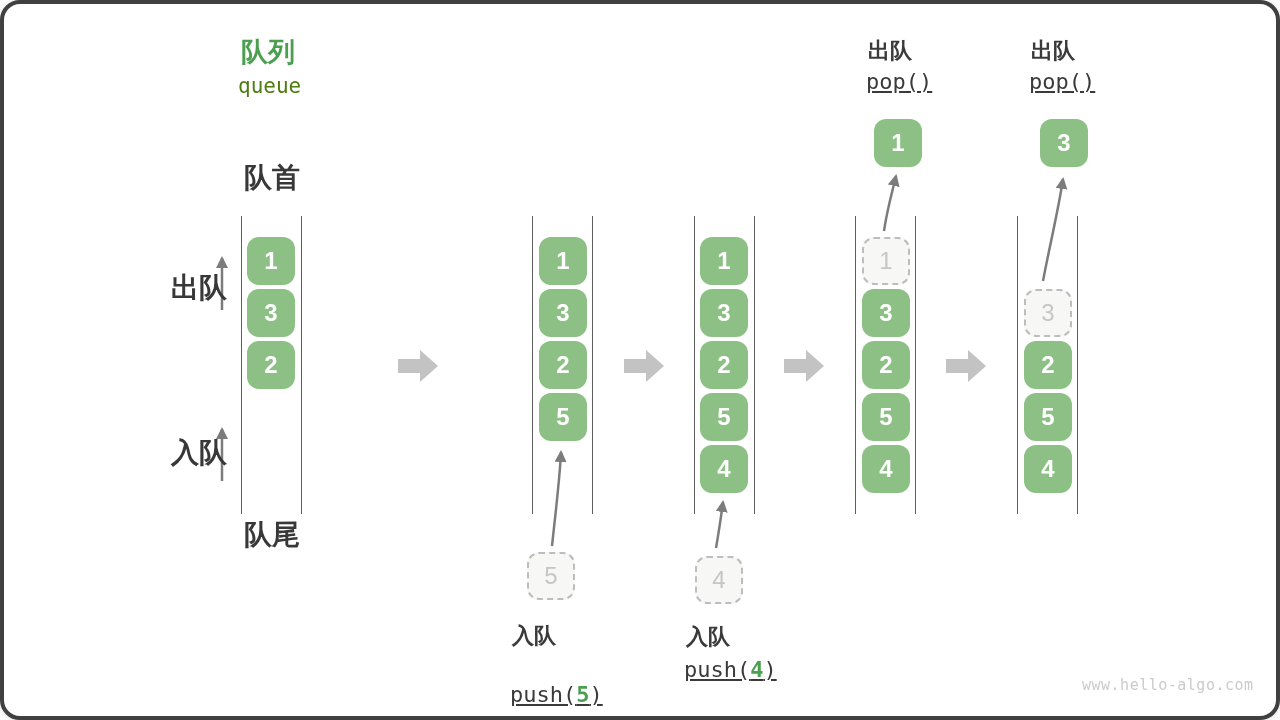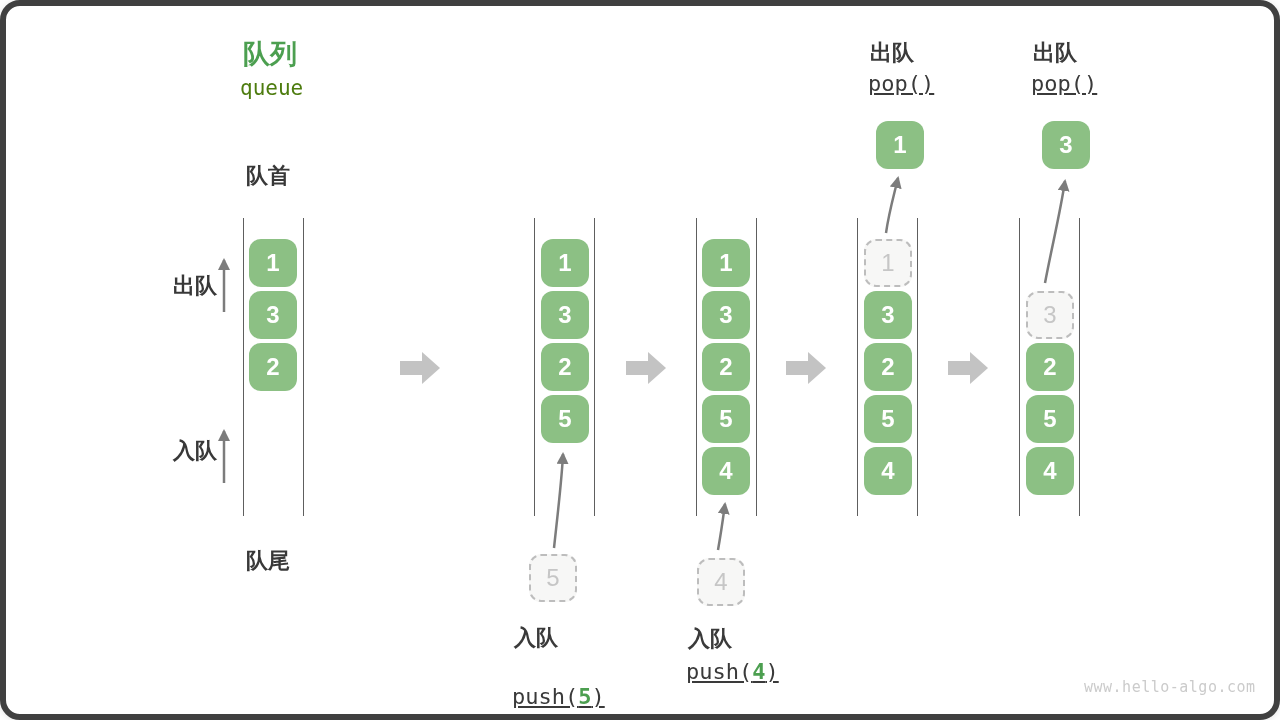--- a/index.html
+++ b/index.html
@@ -1,29 +1,29 @@
 <!DOCTYPE html>
 <html><head>
 <meta charset="utf-8">
 <style>
   * { margin:0; padding:0; box-sizing:border-box; }
   html,body { width:1280px; height:720px; background:#fdfdfd; font-family:"Liberation Sans","DejaVu Sans",sans-serif; }
   .card {
     position:absolute; left:0; top:0; width:1280px; height:720px;
     background:#ffffff; border-radius:20px;
-    border:6px solid #404040;
+    border:4px solid #404040;
     box-shadow:0 1px 6px rgba(0,0,0,0.10);
     overflow:hidden;
   }
   
   .title-zh { position:absolute; left:237px; top:30px; font-size:27px; font-weight:700; color:#4C9F50; }
   .title-en { position:absolute; left:234px; top:70px; font-size:21px; color:#4d7c0f; font-family:"DejaVu Sans Mono",monospace; }
-  .lbl { position:absolute; font-size:22px; font-weight:700; color:#383838; }
+  .lbl { position:absolute; font-size:28px; font-weight:700; color:#383838; }
   .front-lbl { left:240px; top:155px; }
-  .rear-lbl  { left:240px; top:540px; }
+  .rear-lbl  { left:240px; top:512px; }
   .deq-side  { left:167px; top:265px; }
   .enq-side  { left:167px; top:430px; }
   
   .ch { position:absolute; top:212px; height:298px; width:61px;
         border-left:1.5px solid #5e5e5e; border-right:1.5px solid #5e5e5e; }
   .ch1 { left:237px; } .ch2 { left:528px; } .ch3 { left:690px; } .ch4 { left:851px; } .ch5 { left:1013px; }
   
   .box { position:absolute; width:48px; height:48px; border-radius:12px;
          background:#8CC084; color:#ffffff; font-size:24px; font-weight:700;
          display:flex; align-items:center; justify-content:center; }

